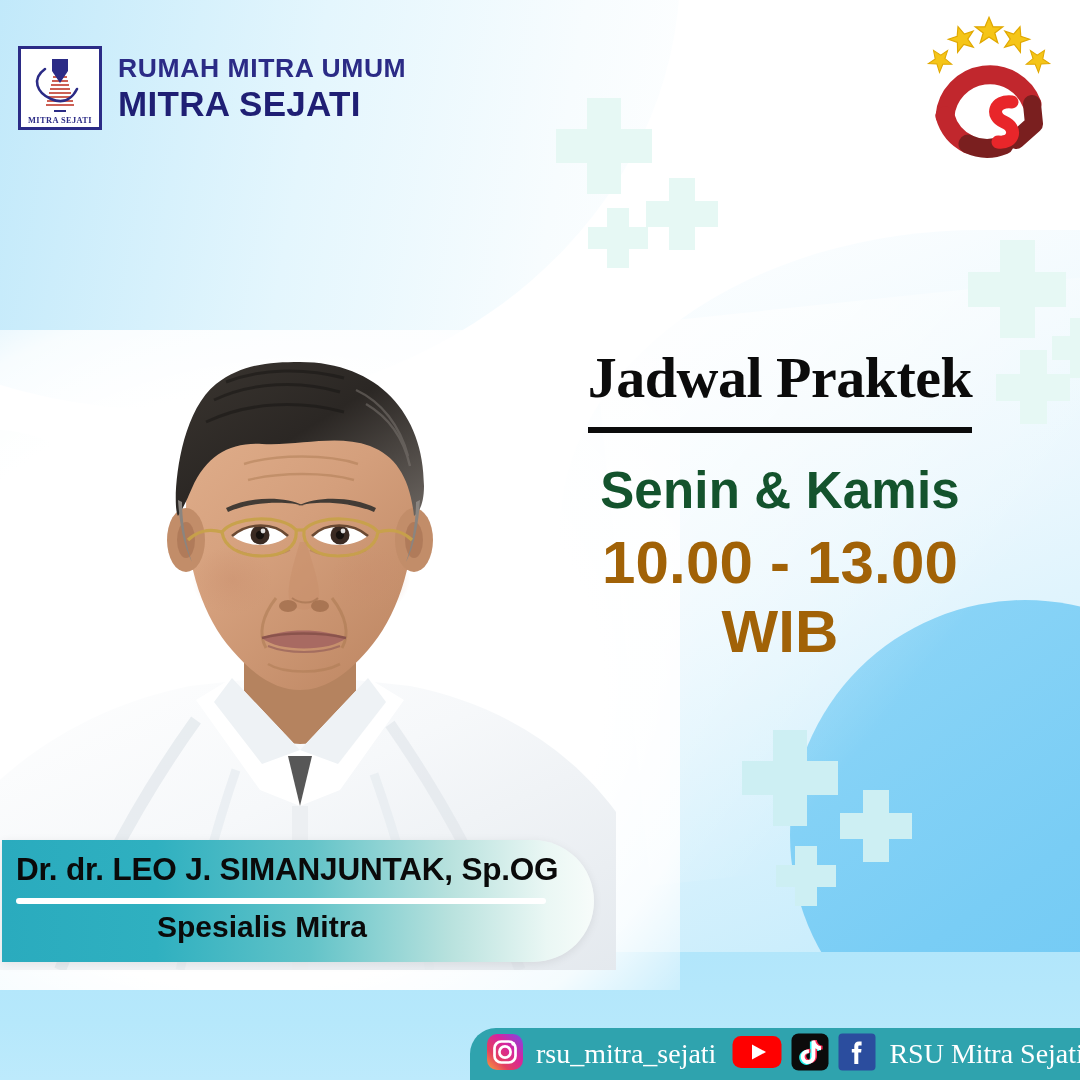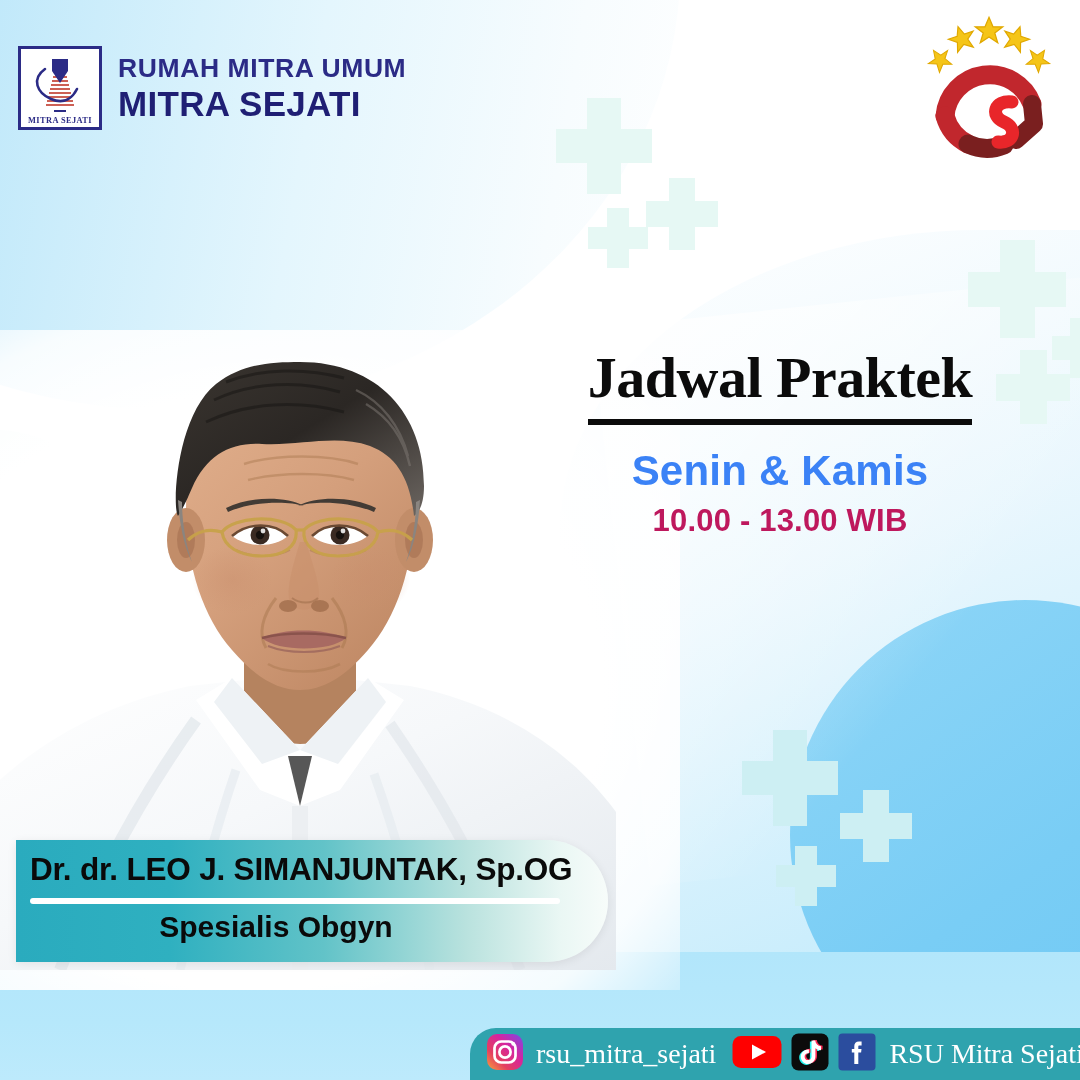--- a/index.html
+++ b/index.html
@@ -108,45 +108,45 @@
     position:absolute;
     left:560px; top:344px; width:440px;
     text-align:center;
   }
   .sched-title {
     font-family:"Liberation Serif", serif;
     font-size:58px; font-weight:bold;
     color:#0b0b0b;
     letter-spacing:-0.5px;
     display:inline-block;
-    padding-bottom:8px;
+    padding-bottom:16px;
     border-bottom:6px solid #0b0b0b;
   }
   .sched-days {
-    margin-top:22px;
-    font-size:42px; font-weight:bold; color:#3b82f6;
+    margin-top:28px;
+    font-size:51px; font-weight:bold; color:#14532d;
     letter-spacing:.2px;
   }
   .sched-time {
     margin-top:8px;
-    font-size:31px; font-weight:bold; color:#be185d;
+    font-size:60px; font-weight:bold; color:#a16207;
     letter-spacing:.2px;
   }
 
   
   .doctor {
     position:absolute;
     left:0px; top:250px;
     width:620px; height:720px;
   }
 
   
   .name-banner {
     position:absolute;
-    left:16px; top:840px;
+    left:2px; top:840px;
     width:592px; height:122px;
     border-radius:0 61px 61px 0;
     background:linear-gradient(90deg,#2aabbe 0%,#2fb0c0 26%,#62c3c8 52%,#b9e2de 76%,#eaf7f4 92%,#f7fcfa 100%);
     box-shadow:0 2px 10px rgba(0,0,0,.08);
     overflow:hidden;
   }
   .name-banner .doc-name {
     position:absolute; left:14px; top:11px;
     width:560px;
     font-size:31.5px; font-weight:bold; color:#0a0a0a;
@@ -469,21 +469,21 @@
 
   <div class="schedule">
     <div><span class="sched-title">Jadwal Praktek</span></div>
     <div class="sched-days">Senin &amp; Kamis</div>
     <div class="sched-time">10.00 - 13.00 WIB</div>
   </div>
 
   <div class="name-banner">
     <div class="doc-name">Dr. dr. LEO J. SIMANJUNTAK, Sp.OG</div>
     <div class="divider"></div>
-    <div class="doc-spec">Spesialis Obgyn</div>
+    <div class="doc-spec">Spesialis Mitra</div>
   </div>
 
   <div class="footer-bar">
 
     <span class="sicon">
       <svg width="38" height="38" viewBox="0 0 38 38">
         <defs>
           <linearGradient id="igG" x1="0" y1="1" x2="1" y2="0">
             <stop offset="0%" stop-color="#f9a03c"></stop>
             <stop offset="30%" stop-color="#e4405f"></stop>

